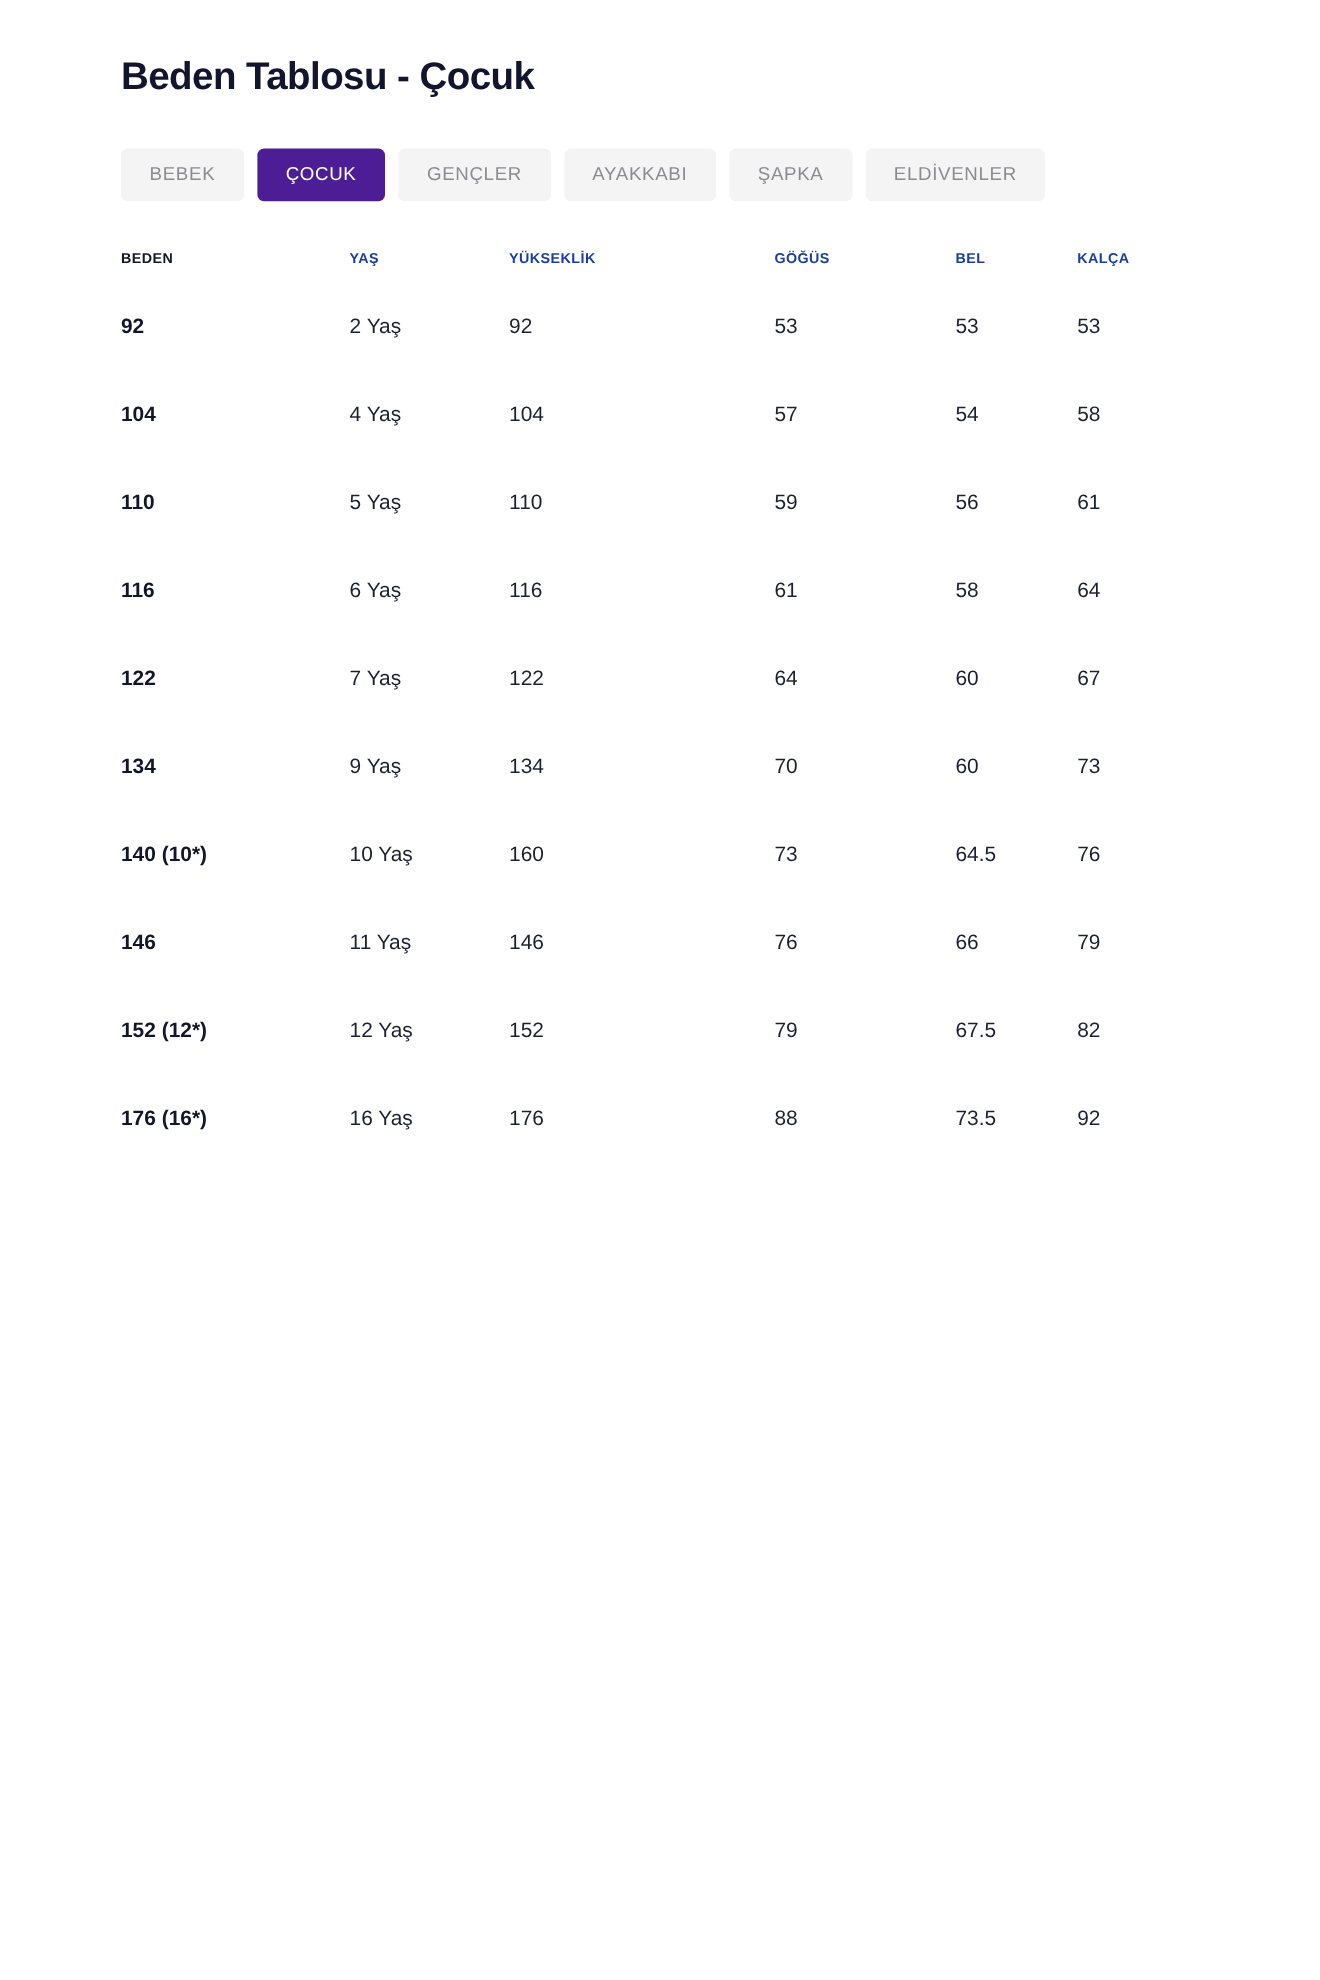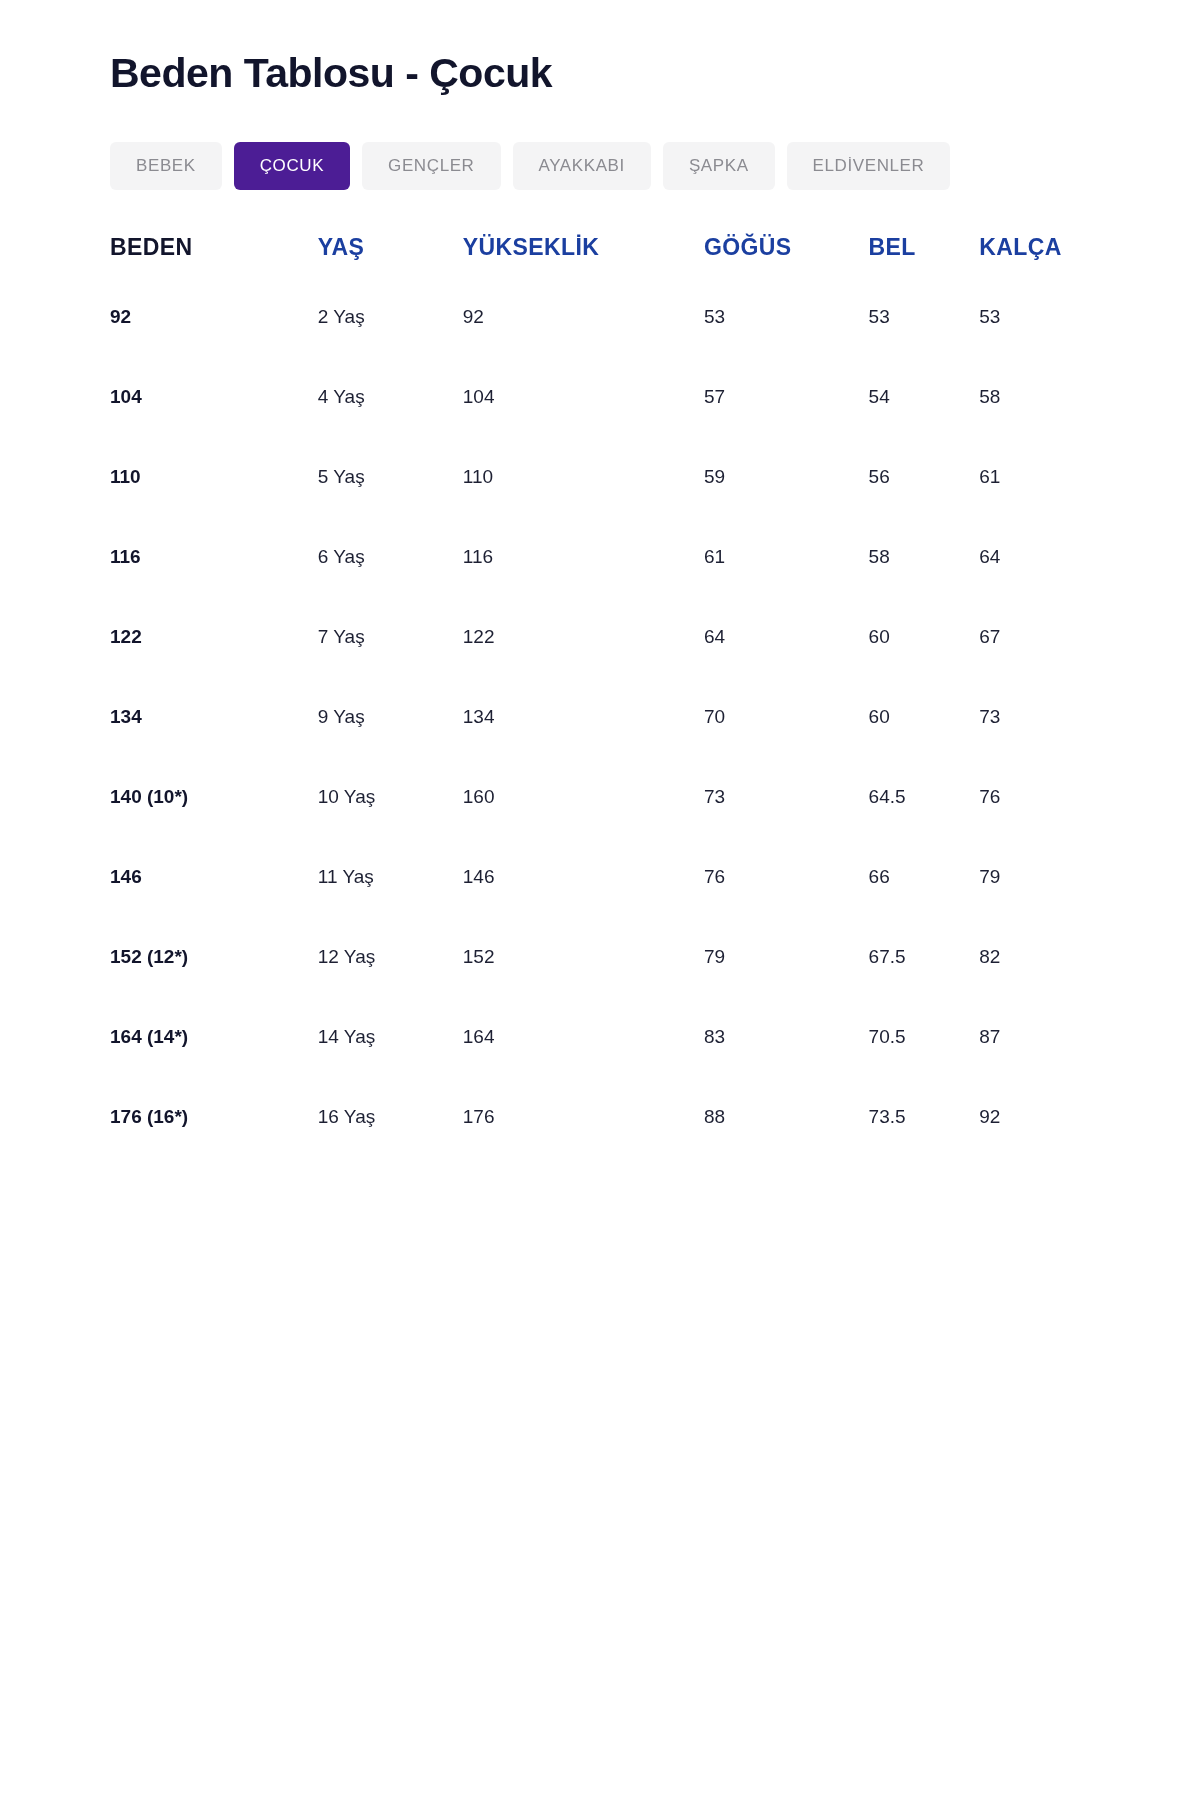--- a/index.html
+++ b/index.html
@@ -17,21 +17,21 @@
   .page {
     box-sizing: border-box;
     width: 1200px;
     height: 1800px;
     padding: 44px 110px 0 110px;
     background: #ffffff;
   }
 
   
   .page-title {
-    font-size: 41px;
+    font-size: 35px;
     font-weight: 700;
     letter-spacing: -0.5px;
     color: #12152c;
     margin: 0;
     padding-top: 6px;
     line-height: 1.15;
   }
 
   
   .tabs {
@@ -70,21 +70,21 @@
     table-layout: fixed;
   }
   .size-table col.c-beden   { width: 21.0%; }
   .size-table col.c-yas     { width: 15.0%; }
   .size-table col.c-yuk     { width: 24.0%; }
   .size-table col.c-gogus   { width: 17.0%; }
   .size-table col.c-bel     { width: 11.5%; }
   .size-table col.c-kalca   { width: 11.5%; }
 
   .size-table thead th {
-    font-size: 23px;
+    font-size: 13px;
     font-weight: 700;
     letter-spacing: 0.4px;
     color: #1b3fa0;
     text-align: left;
     padding: 0 0 16px 0;
     vertical-align: top;
     white-space: nowrap;
   }
   .size-table thead th.col-beden {
     color: #12152c;
@@ -213,28 +213,20 @@
         </tr>
         <tr>
           <td class="cell-beden">152 (12*)</td>
           <td class="cell-yas">12 Yaş</td>
           <td class="cell-yuk">152</td>
           <td class="cell-gogus">79</td>
           <td class="cell-bel">67.5</td>
           <td class="cell-kalca">82</td>
         </tr>
         <tr>
-          <td class="cell-beden">164 (14*)</td>
-          <td class="cell-yas">14 Yaş</td>
-          <td class="cell-yuk">164</td>
-          <td class="cell-gogus">83</td>
-          <td class="cell-bel">70.5</td>
-          <td class="cell-kalca">87</td>
-        </tr>
-        <tr>
           <td class="cell-beden">176 (16*)</td>
           <td class="cell-yas">16 Yaş</td>
           <td class="cell-yuk">176</td>
           <td class="cell-gogus">88</td>
           <td class="cell-bel">73.5</td>
           <td class="cell-kalca">92</td>
         </tr>
       </tbody>
   </table>
 

